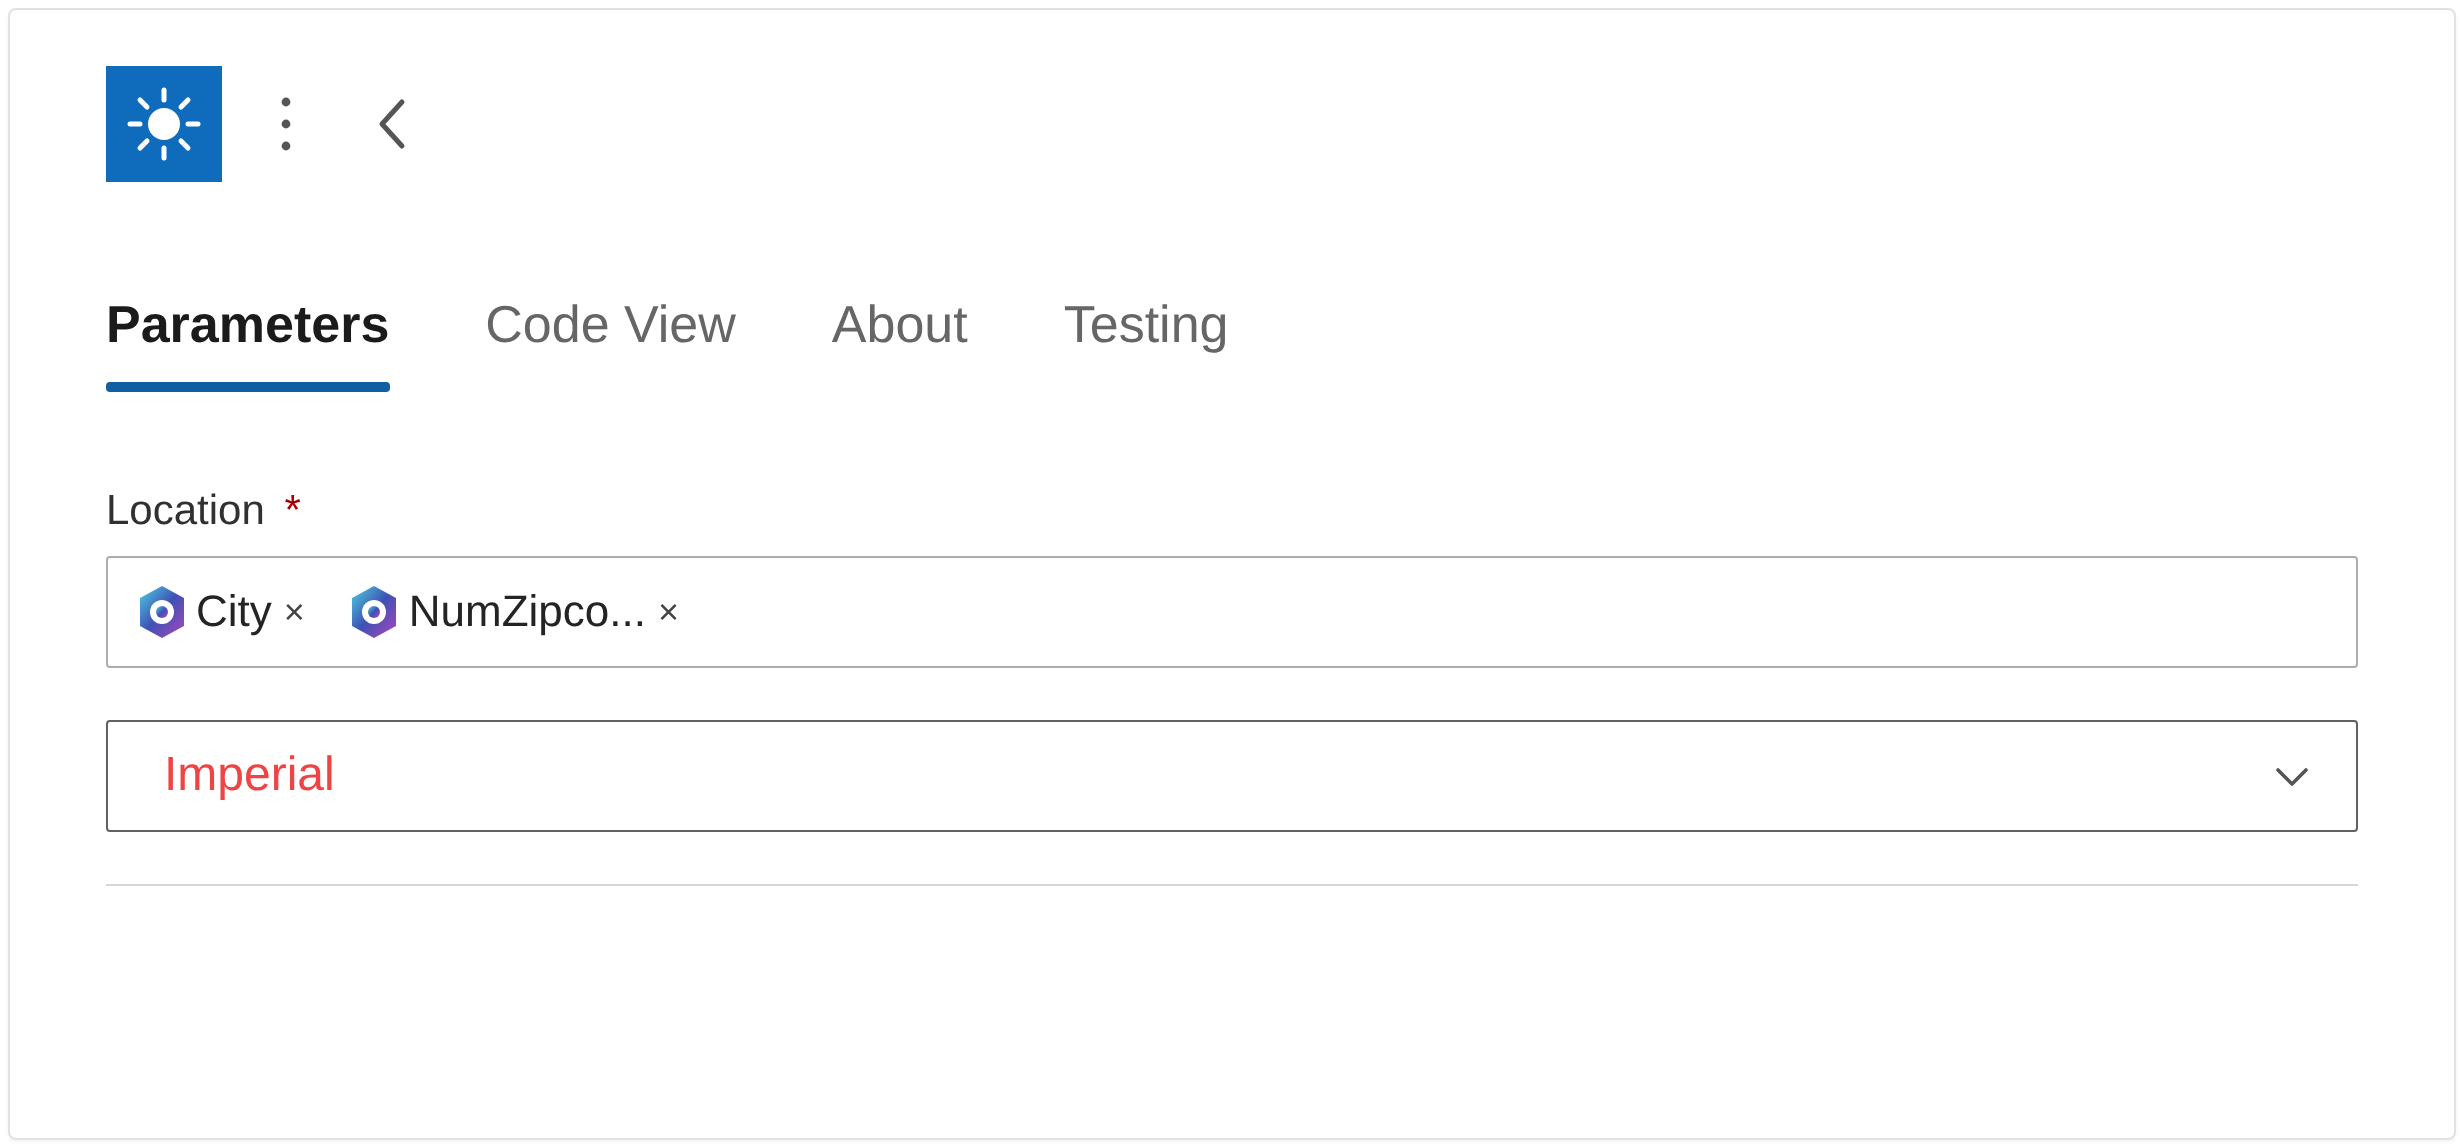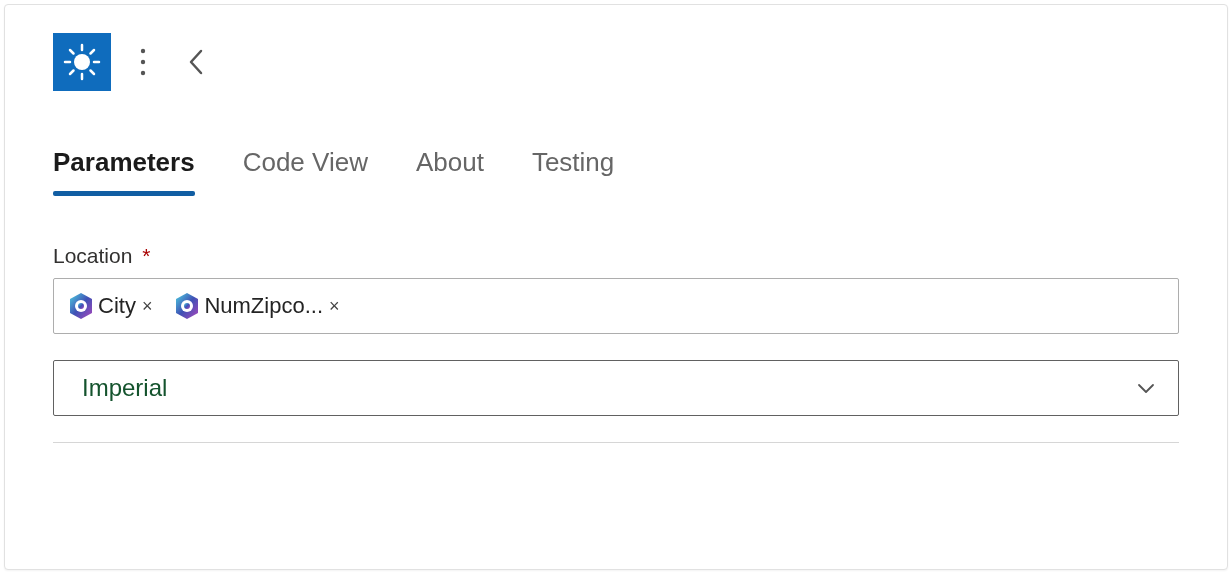--- a/index.html
+++ b/index.html
@@ -139,21 +139,21 @@
       padding: 12px 20px 12px 28px;
       display: flex;
       align-items: center;
       justify-content: space-between;
       min-height: 56px;
       background: #fff;
       cursor: pointer;
     }
     .select-value {
       font-size: 24px;
-      color: #14532d;
+      color: #ef4444;
     }
     .chevron-down {
       width: 24px;
       height: 24px;
     }
     .divider {
       border: none;
       border-top: 1px solid #d6d6d6;
       margin: 6px 48px 0 48px;
     }

